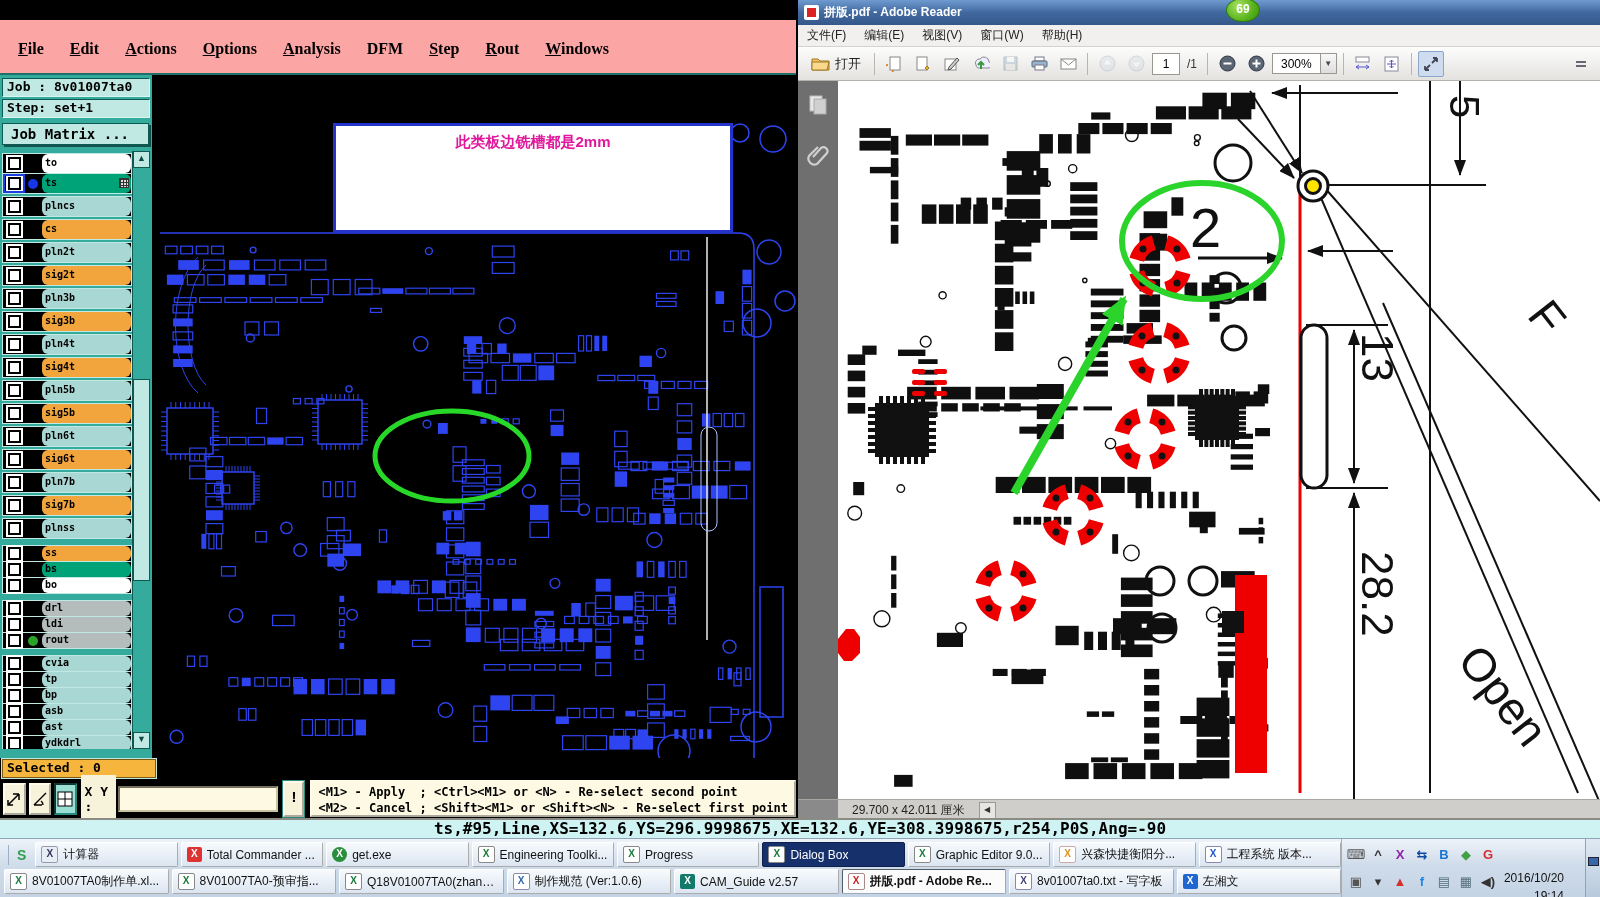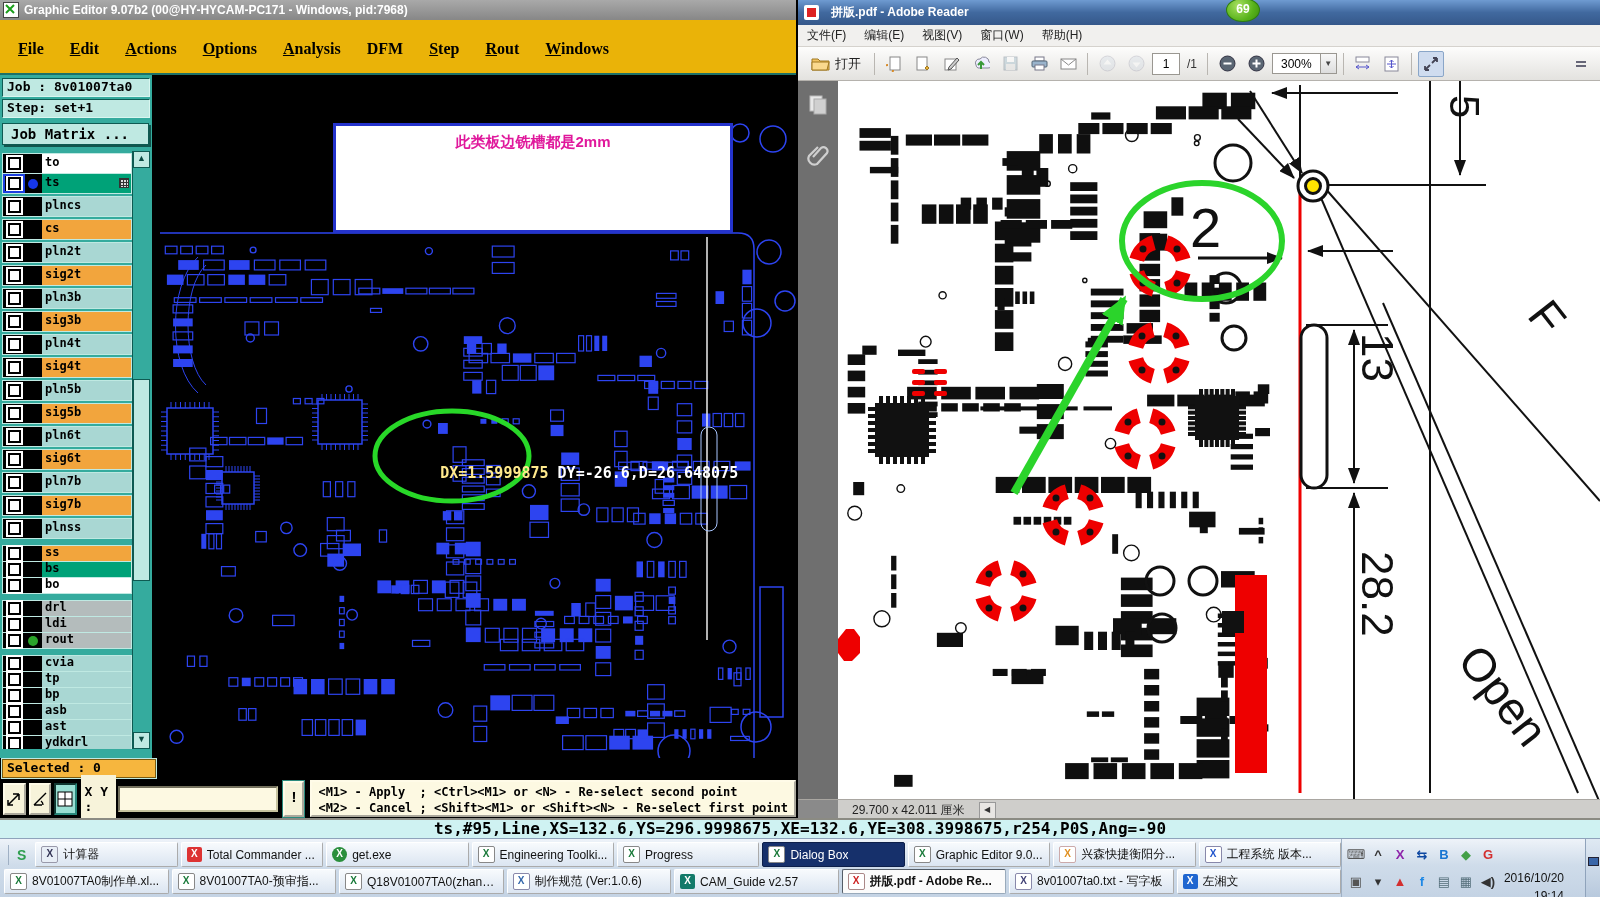--- a/index.html
+++ b/index.html
@@ -6,21 +6,21 @@
   body{width:1600px;height:897px;position:relative;overflow:hidden;background:#000;
        font-family:"Liberation Sans","DejaVu Sans",sans-serif;-webkit-font-smoothing:none;}
   .mono{font-family:"DejaVu Sans Mono","Liberation Mono",monospace;}
 
   
   .ge-win{position:absolute;left:0;top:0;width:796px;height:818px;background:#000;}
   .ge-title{position:absolute;left:0;top:0;width:100%;height:20px;
     background:linear-gradient(#a9a9a9,#878787);color:#fff;font-weight:bold;font-size:12px;
     display:flex;align-items:center;gap:5px;padding-left:3px;box-sizing:border-box;}
   .ge-appicon{width:14px;height:14px;background:#fff;border:1px solid #444;flex:0 0 auto;}
-  .ge-menubar{position:absolute;left:0;top:20px;width:100%;height:55px;background:#eab308;
+  .ge-menubar{position:absolute;left:0;top:20px;width:100%;height:55px;background:#fca5a5;
     border-bottom:2px solid #1d7168;box-sizing:border-box;}
   .ge-menus{display:flex;gap:26px;padding:20px 0 0 18px;font-family:"Liberation Serif",serif;
     font-weight:bold;font-size:16px;color:#000;}
   .ge-menu{cursor:default;}
   .ul{text-decoration:underline;}
 
   .ge-side{position:absolute;left:0;top:75px;width:152px;height:683px;background:#35ab9e;
     padding:3px 2px 0 2px;box-sizing:border-box;}
   .ge-box{background:#bfe9e2;border-top:1px solid #0e5a52;border-left:1px solid #0e5a52;
     border-right:1px solid #d9f6f0;border-bottom:1px solid #d9f6f0;
@@ -37,22 +37,22 @@
   .lrow.group{margin-top:6px;}
   .lrow.small{height:15px;}
   .lchk{width:22px;display:flex;align-items:center;justify-content:center;background:#000;}
   .sel .lchk{outline:2px solid #1d3fe0;outline-offset:-2px;}
   .lchk .box{width:9px;height:9px;background:#fff;border:2px solid #000;box-shadow:0 0 0 2px #fff;}
   .ldot{width:17px;position:relative;background:#000;}
   .ldot::after{content:"";position:absolute;left:3px;top:50%;margin-top:-5px;width:10px;height:10px;
     border-radius:50%;background:transparent;}
   .d-blue .ldot::after{background:#1636e8;}
   .d-green .ldot::after{background:#2aa32a;}
-  .lname{flex:1;font-family:"DejaVu Sans Mono",monospace;font-weight:bold;font-size:12px;
-    color:#000;padding-left:3px;line-height:17px;position:relative;}
+  .lname{flex:1;font-family:"DejaVu Sans Mono",monospace;font-weight:bold;font-size:10px;
+    color:#000;padding-left:3px;line-height:17px;position:relative;border-radius:6px;}
   .small .lname{line-height:13px;}
   .c-white .lname{background:#fff;}
   .c-pale .lname{background:#a9d7d3;}
   .c-orange .lname{background:#f2a53d;}
   .c-green .lname{background:#00a278;}
   .c-gray .lname{background:#b4bcbc;}
   .lgrid{display:none;}
   .grid .lgrid{display:block;position:absolute;right:2px;top:4px;width:8px;height:8px;
     background:#ddd;border:1px solid #333;
     background-image:linear-gradient(#333 1px,transparent 1px),linear-gradient(90deg,#333 1px,transparent 1px);
@@ -91,21 +91,21 @@
     box-sizing:border-box;padding:2px 6px;font-family:"DejaVu Sans Mono",monospace;
     font-weight:bold;font-size:12px;line-height:16px;color:#000;white-space:pre;}
 
   .statusbar{position:absolute;left:0;top:818px;width:1600px;height:20px;background:#cff2f2;
     border-top:2px solid #8b8b83;box-sizing:border-box;font-family:"DejaVu Sans Mono",monospace;
     font-weight:bold;font-size:16px;text-align:center;line-height:17px;color:#000;}
 
   
   .ar-win{position:absolute;left:798px;top:0;width:802px;height:818px;background:#d6d2cb;}
   .ar-title{height:25px;background:linear-gradient(#6f9bd1 0%,#41699f 50%,#35588a 100%);
-    color:#fff;font-weight:bold;font-size:12px;display:flex;align-items:center;gap:12px;
+    color:#fff;font-weight:bold;font-size:12px;display:flex;align-items:center;gap:5px;
     padding-left:6px;}
   .pdficon{width:15px;height:15px;background:#fff;border-radius:2px;position:relative;flex:0 0 auto;}
   .pdficon::after{content:"";position:absolute;left:3px;top:3px;width:9px;height:9px;background:#d22;}
   .badge{position:absolute;left:428px;top:-2px;width:32px;height:22px;border-radius:50%;
     background:radial-gradient(circle at 35% 30%,#a8e060,#57b21a 60%,#3d8e10);
     border:1px solid #2e7d0f;color:#fff;font-weight:bold;font-size:12px;text-align:center;
     line-height:21px;z-index:9;}
   .ar-menubar{height:21px;background:#f1f0ee;border-bottom:1px solid #d5d2cd;display:flex;
     align-items:center;font-size:12px;color:#222;}
   .ar-menu{padding:0 9px;cursor:default;}
@@ -182,28 +182,20 @@
   .trayico{width:20px;text-align:center;font-size:13px;font-weight:bold;flex:0 0 auto;}
   .clock{width:74px;text-align:right;font-size:12px;color:#111;flex:0 0 auto;margin-left:auto;margin-right:20px;}
   .peek{position:absolute;right:0;top:0;width:14px;height:100%;background:linear-gradient(#dfe9f3,#b8c9dd);
     border-left:1px solid #8fa3bb;cursor:pointer;}
   .peek::after{content:"";position:absolute;left:2px;top:18px;width:9px;height:7px;background:#3a66a8;border:1px solid #223;}
 </style>
 </head>
 <body>
 
 <div class="ge-win">
-  <div class="ge-title">
-    <span class="ge-appicon">
-      <svg width="12" height="12" viewBox="0 0 12 12">
-          <path d="M2 2 L10 10 M10 2 L2 10" stroke="#1a9e1a" stroke-width="2"></path>
-        </svg>
-    </span>
-    <span>Graphic Editor 9.07b2 (00@HY-HYCAM-PC171 - Windows, pid:7968)</span>
-  </div>
 
   <div class="ge-menubar">
     <div class="ge-menus">
 
         <span class="ge-menu"><span class="ul">F</span><span>ile</span></span>
 
         <span class="ge-menu"><span class="ul">E</span><span>dit</span></span>
 
         <span class="ge-menu"><span class="ul">A</span><span>ctions</span></span>
 
@@ -947,23 +939,20 @@
         <circle cx="617" cy="177" r="12"></circle>
           <circle cx="633" cy="226" r="10"></circle>
         <circle cx="605" cy="248" r="14"></circle>
           <circle cx="604" cy="652" r="15"></circle>
         <circle cx="522" cy="676" r="16"></circle>
       </g>
       <line x1="555" y1="162" x2="555" y2="565" stroke="#ececec" stroke-width="1.5"></line>
       <rect x="549" y="352" width="16" height="104" rx="8" stroke="#a9c6ff" fill="none"></rect>
       <ellipse cx="300" cy="381" rx="77" ry="45" stroke="#28d828" stroke-width="5" fill="none"></ellipse>
     </svg>
-    <div class="measure mono" style="left:234px;top:371px;position:absolute;">
-      <span class="mx">DX=1.5999875</span><span class="mr"> DY=-26.6,D=26.648075</span>
-    </div>
   </div>
 
   <div class="anno">
     <div class="anno-text">此类板边铣槽都是2mm</div>
   </div>
 
   <div class="sel-bar">Selected : 0</div>
 
   <div class="ge-toolrow">
     <div class="tbtn">

